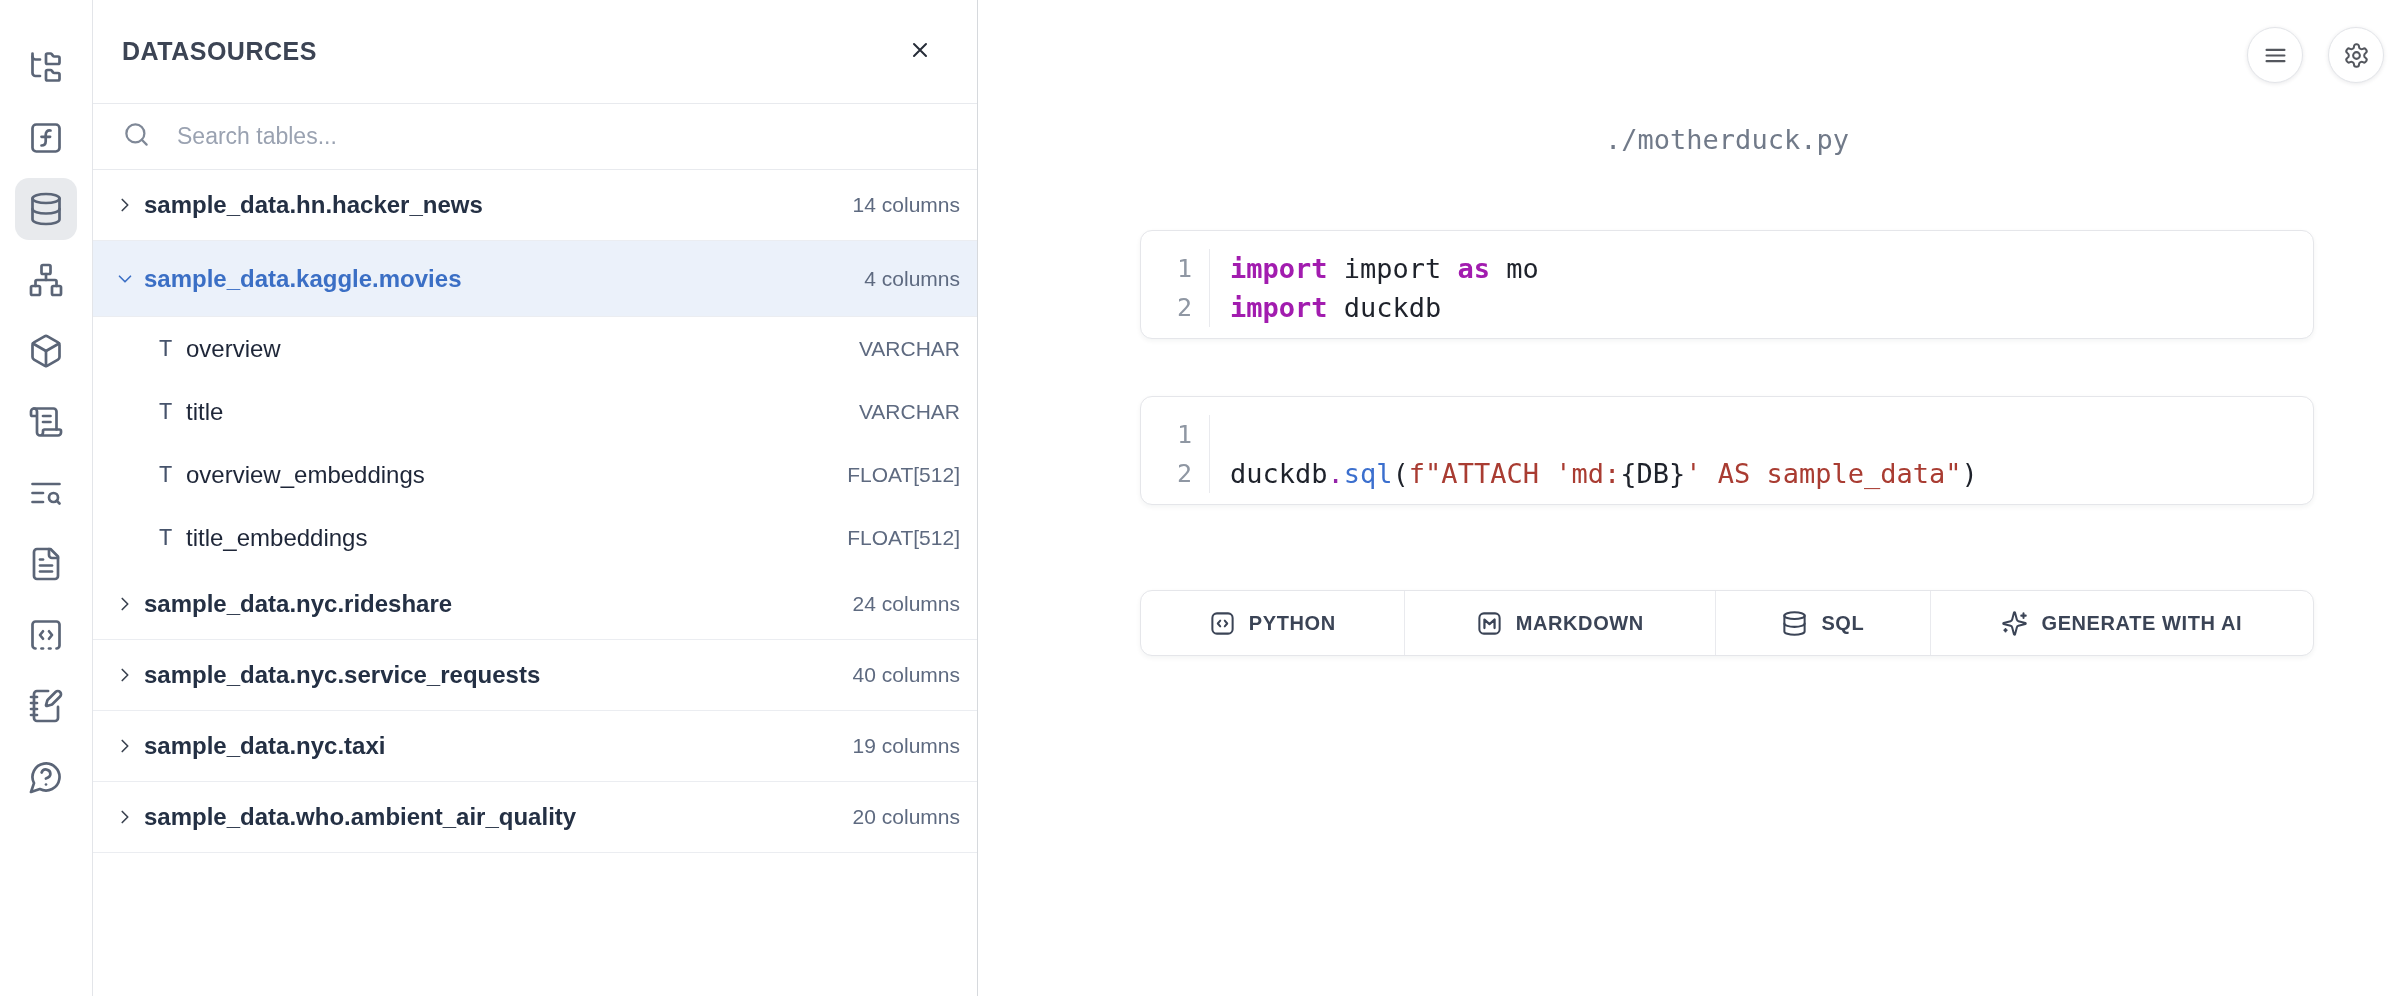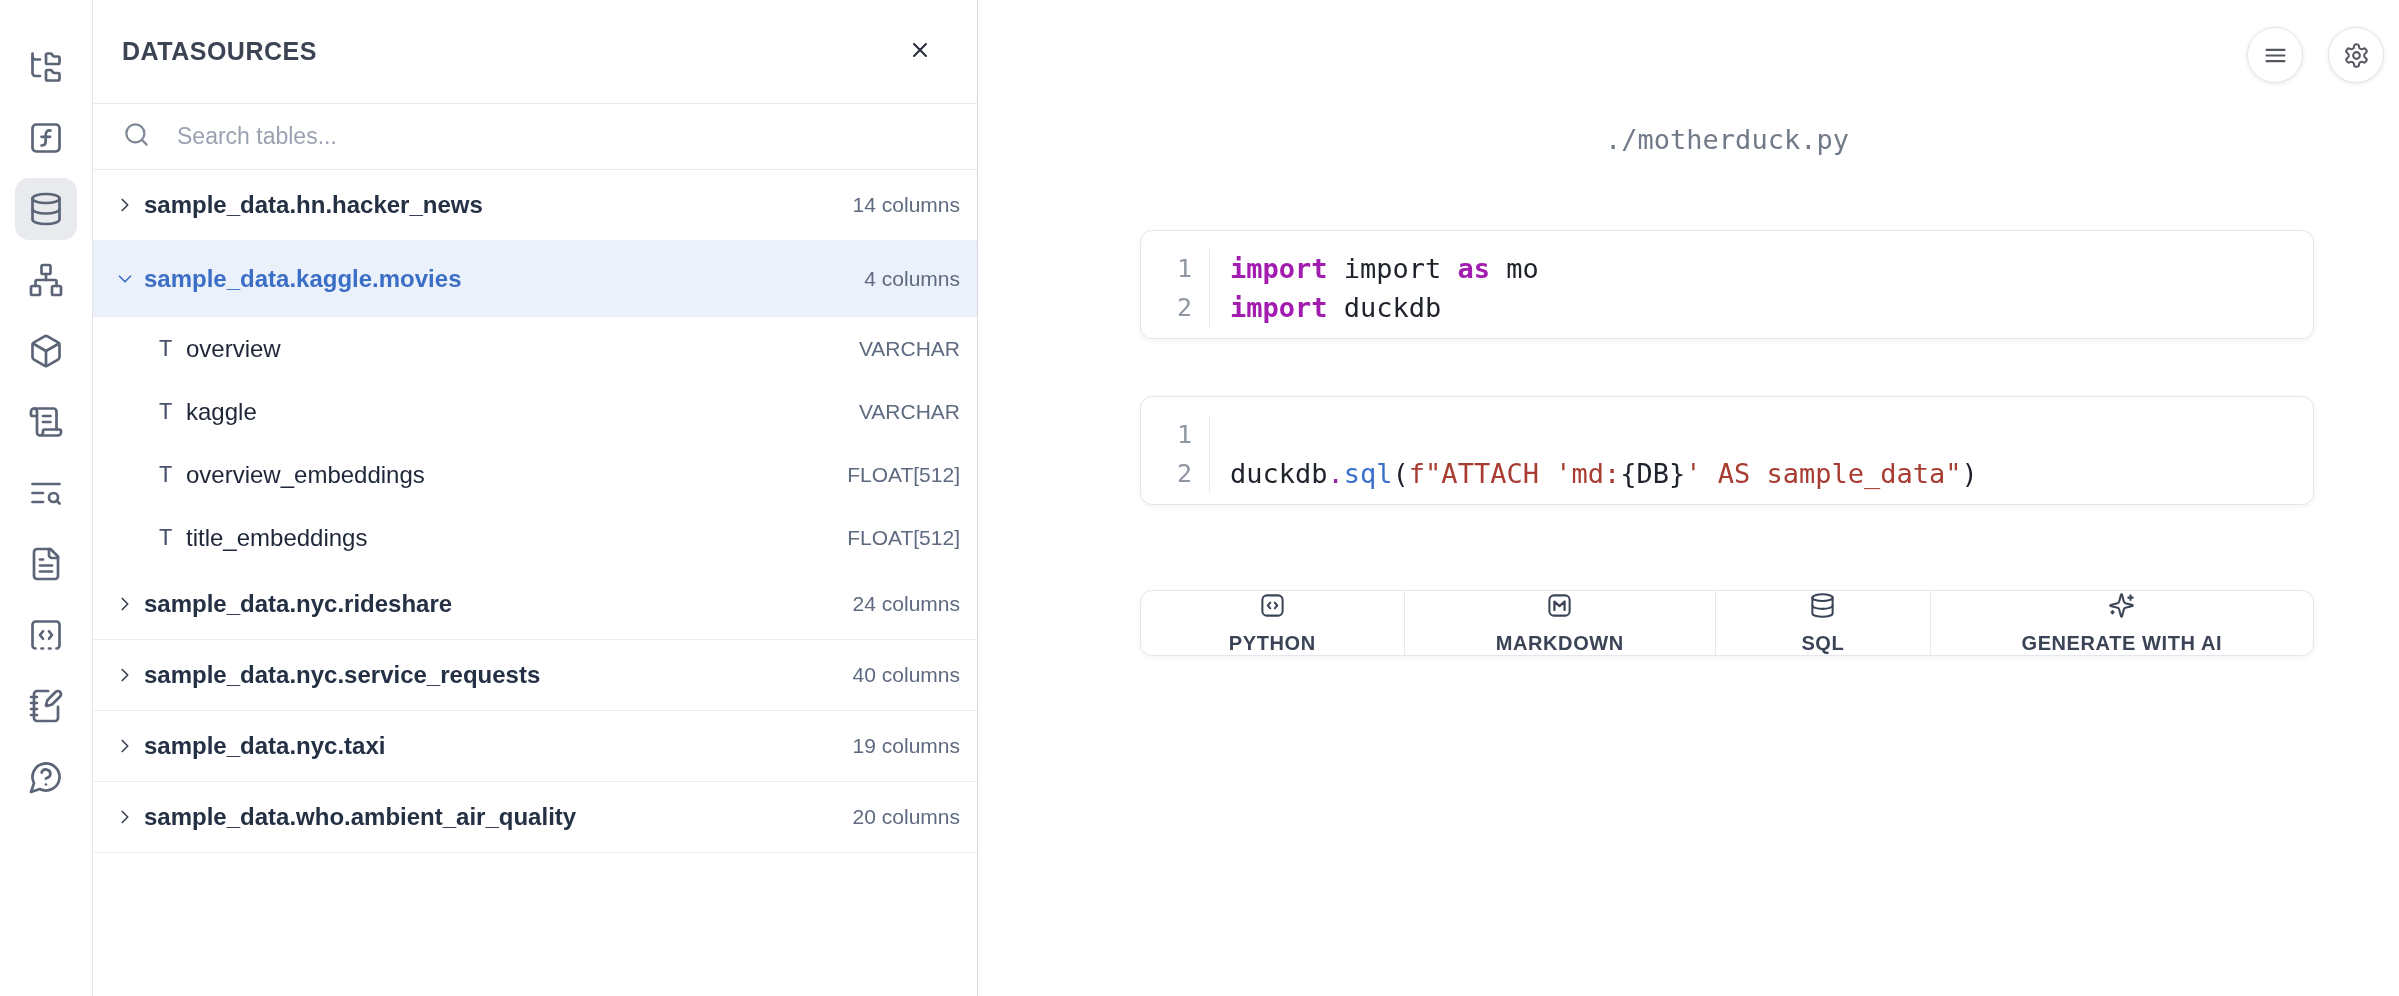--- a/index.html
+++ b/index.html
@@ -69,21 +69,21 @@
   .tok-op  { color:#9423a8; font-weight:700; }
   .tok-pun { color:#9423a8; }
   .tok-fn  { color:#3b6fce; }
   .tok-str { color:#a93c32; }
   .tok-pl  { color:#1e222b; }
 
   .add-bar { position:absolute; left:1140px; top:590px; width:1174px; height:66px; background:#fff;
     border:1px solid #e5e6ea; border-radius:12px; box-shadow:0 2px 5px rgba(25,30,45,.05);
     display:flex; overflow:hidden; }
   .add-btn { height:100%; display:flex; align-items:center; justify-content:center; gap:13px;
-    background:none; border:none; border-right:1px solid #e9eaee; cursor:pointer; color:#3b4456;flex-direction:column; }
+    background:none; border:none; border-right:1px solid #e9eaee; cursor:pointer; color:#3b4456; }
   .add-btn:last-child { border-right:none; }
   .add-btn:nth-child(1){ width:264px; } .add-btn:nth-child(2){ width:312px; }
   .add-btn:nth-child(3){ width:215px; } .add-btn:nth-child(4){ width:383px; }
   .add-btn svg { width:27px; height:27px; flex:none; }
   .add-label { font-size:20px; font-weight:700; letter-spacing:.6px; color:#3b4456; }
 </style>
 </head>
 <body>
 
 <aside class="rail" id="rail">
@@ -240,21 +240,21 @@
         <span class="row-name">sample_data.kaggle.movies</span>
         <span class="row-meta">4 columns</span>
       </div>
       <div class="col-row">
         <span class="t-icon">T</span>
         <span class="col-name">overview</span>
         <span class="col-type">VARCHAR</span>
       </div>
       <div class="col-row">
         <span class="t-icon">T</span>
-        <span class="col-name">kaggle</span>
+        <span class="col-name">title</span>
         <span class="col-type">VARCHAR</span>
       </div>
       <div class="col-row">
         <span class="t-icon">T</span>
         <span class="col-name">overview_embeddings</span>
         <span class="col-type">FLOAT[512]</span>
       </div>
       <div class="col-row">
         <span class="t-icon">T</span>
         <span class="col-name">title_embeddings</span>

